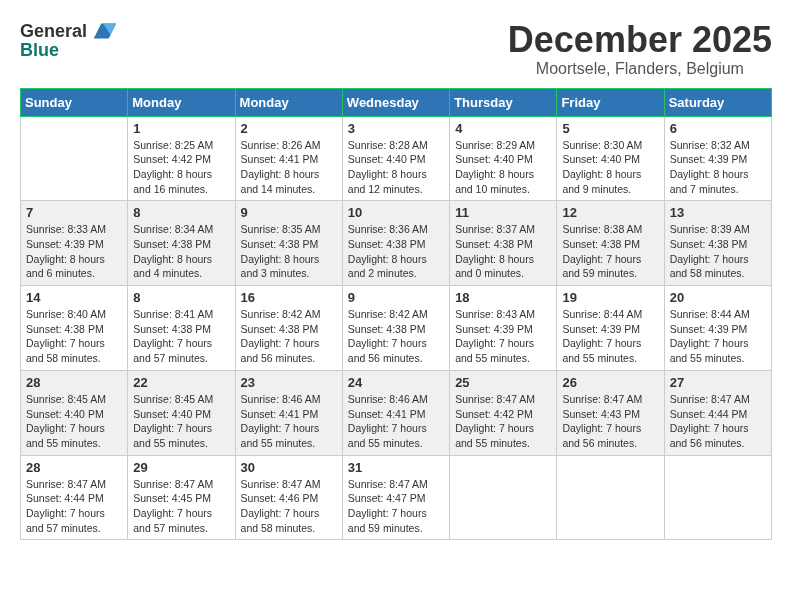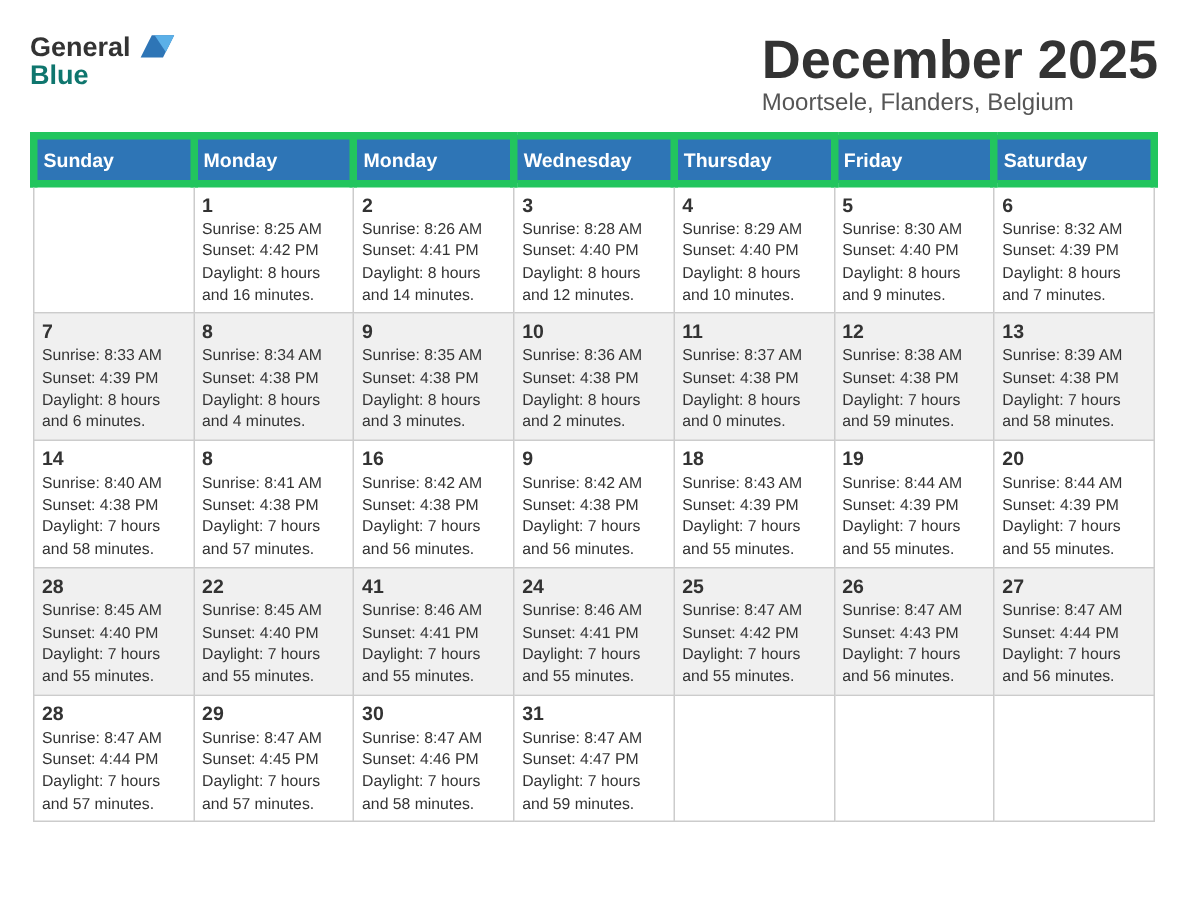--- a/index.html
+++ b/index.html
@@ -28,21 +28,21 @@
     }
     .logo-general { color: #333; }
     .logo-blue { color: #0f766e; }
     .logo-icon {
       width: 28px;
       height: 28px;
       margin-left: 3px;
       margin-top: -4px;
     }
     .title-block {
-      text-align: left;
+      text-align: center;
     }
     .month-title {
       font-size: 36px;
       font-weight: bold;
       color: #333;
       line-height: 1.1;
     }
     .location-subtitle {
       font-size: 16px;
       color: #555;
@@ -52,21 +52,21 @@
       border-collapse: collapse;
       border: 1px solid #ccc;
     }
     .calendar th {
       background-color: #2e75b6;
       color: #fff;
       font-size: 13px;
       font-weight: bold;
       padding: 6px 4px;
       text-align: left;
-      border: 5px solid #22c55e;
+      border: 1px solid #22c55e;
     }
     .calendar td {
       vertical-align: top;
       border: 1px solid #ccc;
       padding: 4px 5px;
       width: calc(100% / 7);
       min-height: 85px;
       background: #fff;
     }
     .calendar tr:nth-child(even) td {
@@ -213,21 +213,21 @@
       <tr>
         <td>
           <span class="day-number">28</span>
           <div class="day-info">Sunrise: 8:45 AM<br>Sunset: 4:40 PM<br>Daylight: 7 hours<br>and 55 minutes.</div>
         </td>
         <td>
           <span class="day-number">22</span>
           <div class="day-info">Sunrise: 8:45 AM<br>Sunset: 4:40 PM<br>Daylight: 7 hours<br>and 55 minutes.</div>
         </td>
         <td>
-          <span class="day-number">41</span>
+          <span class="day-number">23</span>
           <div class="day-info">Sunrise: 8:46 AM<br>Sunset: 4:41 PM<br>Daylight: 7 hours<br>and 55 minutes.</div>
         </td>
         <td>
           <span class="day-number">24</span>
           <div class="day-info">Sunrise: 8:46 AM<br>Sunset: 4:41 PM<br>Daylight: 7 hours<br>and 55 minutes.</div>
         </td>
         <td>
           <span class="day-number">25</span>
           <div class="day-info">Sunrise: 8:47 AM<br>Sunset: 4:42 PM<br>Daylight: 7 hours<br>and 55 minutes.</div>
         </td>

